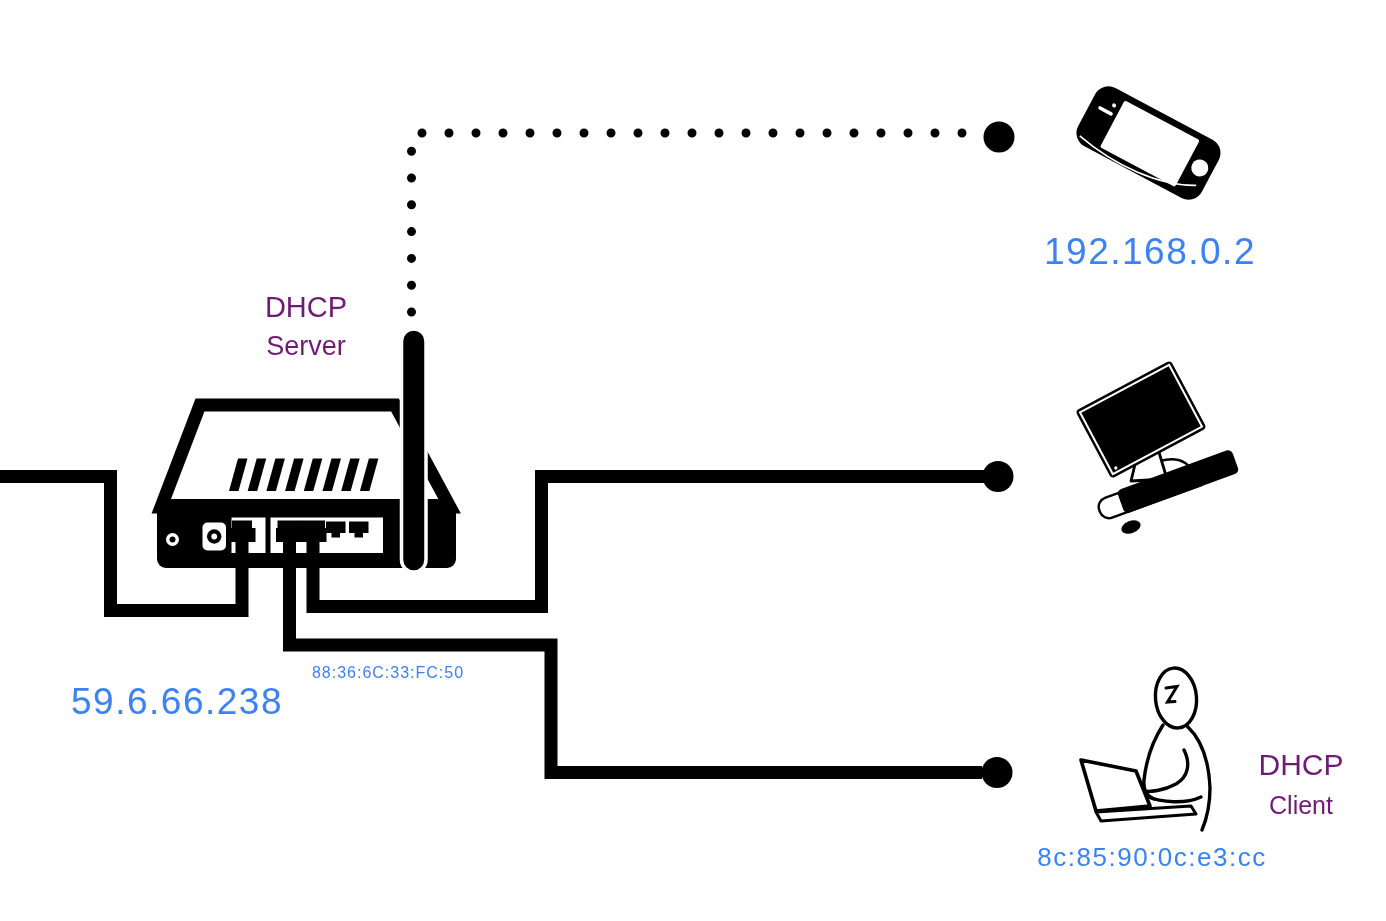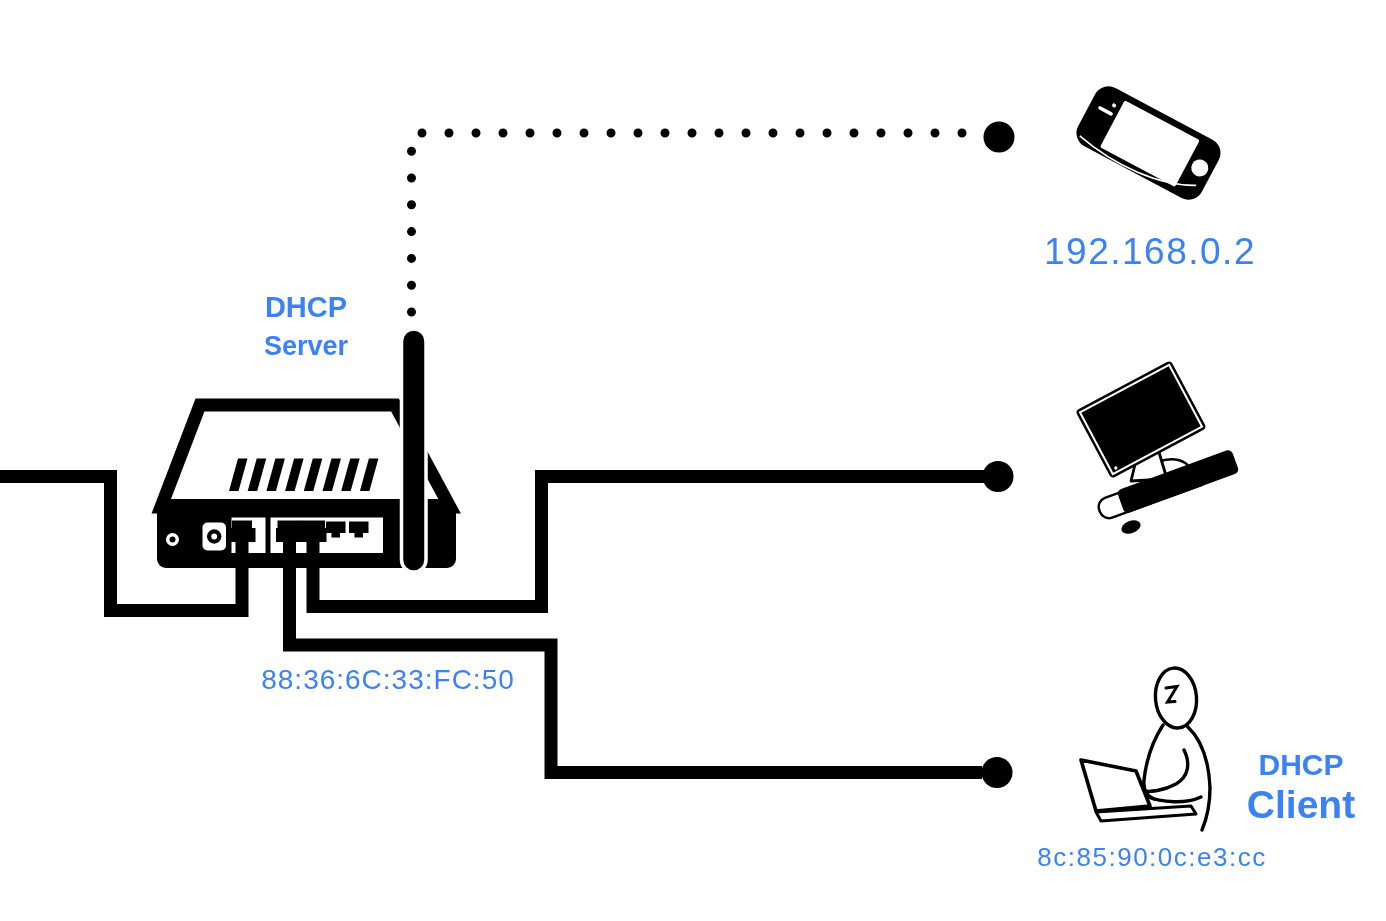--- a/index.html
+++ b/index.html
@@ -3,23 +3,23 @@
 <meta charset="utf-8">
 <style>
   html,body{margin:0;padding:0;background:#fff;}
   #stage{
     position:relative;width:1386px;height:921px;background:#fff;overflow:hidden;
     font-family:"Liberation Sans",sans-serif;
   }
   #diagram-svg{position:absolute;left:0;top:0;}
   .lbl{position:absolute;white-space:nowrap;transform:translateX(-50%);}
   .lbl-gray{color:#3b82f6;font-weight:300;letter-spacing:1.5px;}
-  .lbl-bold{color:#3b82f6;font-weight:700;text-align:center;}
+  .lbl-bold{color:#701a75;font-weight:400;text-align:center;}
   .ip-big{font-size:37px;}
-  .mac-small{font-size:28px;letter-spacing:1px;}
+  .mac-small{font-size:16px;letter-spacing:1px;}
   .srv-title{font-size:29px;line-height:39px;}
   .cli-title{font-size:30px;line-height:40px;}
 </style>
 </head>
 <body>
 
 <div id="stage">
 
 <svg id="diagram-svg" width="1386" height="921" viewBox="0 0 1386 921">
 
@@ -160,23 +160,24 @@
   </g>
 </svg>
 
   <div class="lbl lbl-bold srv-title" style="left:306px;top:288px;">
     <div>DHCP</div>
     <div style="font-size:27px;text-align:center;">Server</div>
   </div>
 
   <div class="lbl lbl-bold cli-title" style="left:1301px;top:745px;">
     <div>DHCP</div>
-    <div style="font-size:39px;text-align:center;">Client</div>
+    <div style="font-size:25px;text-align:center;">Client</div>
   </div>
 
+  <div class="lbl lbl-gray ip-big" style="left:177px;top:681px;">59.6.66.238</div>
 
   <div class="lbl lbl-gray mac-small" style="left:388px;top:664px;">88:36:6C:33:FC:50</div>
 
 
   <div class="lbl lbl-gray ip-big" style="left:1150px;top:231px;">192.168.0.2</div>
 
 
   <div class="lbl lbl-gray" style="left:1152px;top:842px;font-size:26px;">8c:85:90:0c:e3:cc</div>
 
 </div>

